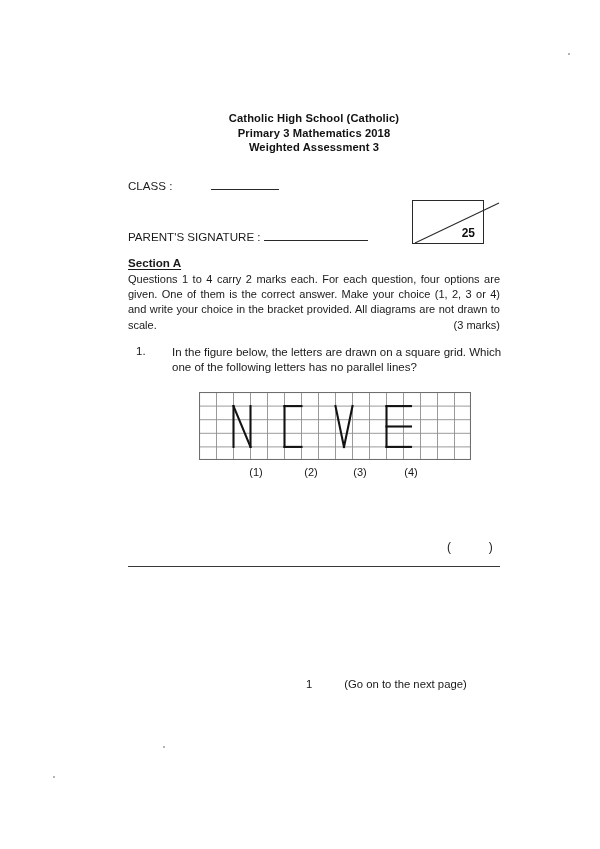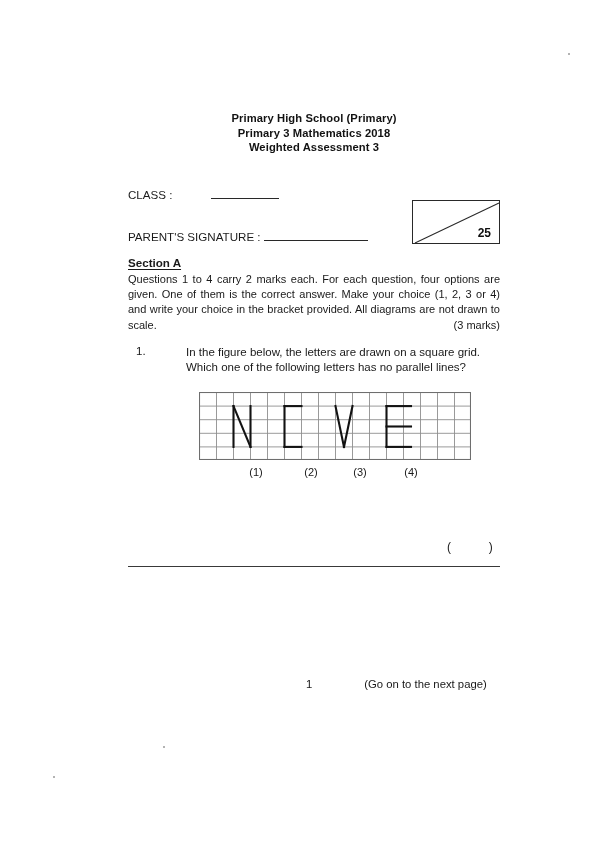--- a/index.html
+++ b/index.html
@@ -37,21 +37,21 @@
     border-bottom:1.15px solid #2a2a2a;
     height:0;
     display:inline-block;
     vertical-align:bottom;
     margin:0 2px 2.5px 3px;
   }
 
   
   #marks-box {
     position:absolute;
-    left:412px; top:200px; width:88px; height:44px;
+    left:412px; top:200px; width:72px; height:44px;
     border:1.2px solid #2b2b2b;
     background:#fff;
     text-decoration:underline;
   }
   #marks-box svg { position:absolute; inset:0; }
   #marks-value {
     position:absolute; right:8px; bottom:3px;
     font-size:12px; font-weight:bold; color:#111;
   }
 
@@ -67,21 +67,21 @@
     line-height:15.2px;
     width:372px;
     text-align:justify;
   }
   #instructions .marks { float:right; }
 
   
   #q1 { position:absolute; left:136px; top:345px; width:372px; }
   #q1-number { position:absolute; left:0; top:0; font-size:11.5px; }
   #q1-text {
-    margin-left:50px; font-size:11.5px; line-height:15px;
+    margin-left:36px; font-size:11.5px; line-height:15px;
   }
 
   
   #figure { position:absolute; left:199px; top:392px; }
   #figure svg { display:block; }
 
   #option-labels {
     position:absolute; left:199px; top:466px;
     width:272px; display:flex;
   }
@@ -96,38 +96,38 @@
 
   #divider {
     position:absolute; left:128px; top:566px; width:372px;
     border-bottom:1.1px solid #3a3a3a;
   }
 
   
   #footer { position:absolute; left:128px; top:678px; width:372px;
             display:flex; font-size:11.3px; }
   #page-number { margin-left:178px; }
-  #goon { margin-left:52px;text-align:right; }
+  #goon { margin-left:32px;text-align:right; }
 
   
   .speck { position:absolute; background:#9a9a9a; border-radius:50%; }
 </style>
 </head>
 <body>
 
 <div class="page">
 
   <div style="position:absolute;left:128px;top:111px;width:372px;">
-    <div class="hdr-line">Primary High School (Primary)</div>
+    <div class="hdr-line">Catholic High School (Catholic)</div>
     <div class="hdr-line">Primary 3 Mathematics 2018</div>
     <div class="hdr-line">Weighted Assessment 3</div>
   </div>
 
 
-  <div class="row" style="position:absolute;left:128px;top:188px;gap:36px;">
+  <div class="row" style="position:absolute;left:128px;top:179px;gap:36px;">
     <span class="lbl">CLASS :</span>
     <span class="rule" style="width:68px;"></span>
   </div>
 
   <div class="row" style="position:absolute;left:128px;top:230px;">
     <span class="lbl">PARENT'S SIGNATURE :</span>
     <span class="rule" style="width:104px;"></span>
   </div>
 
   <div id="marks-box">

